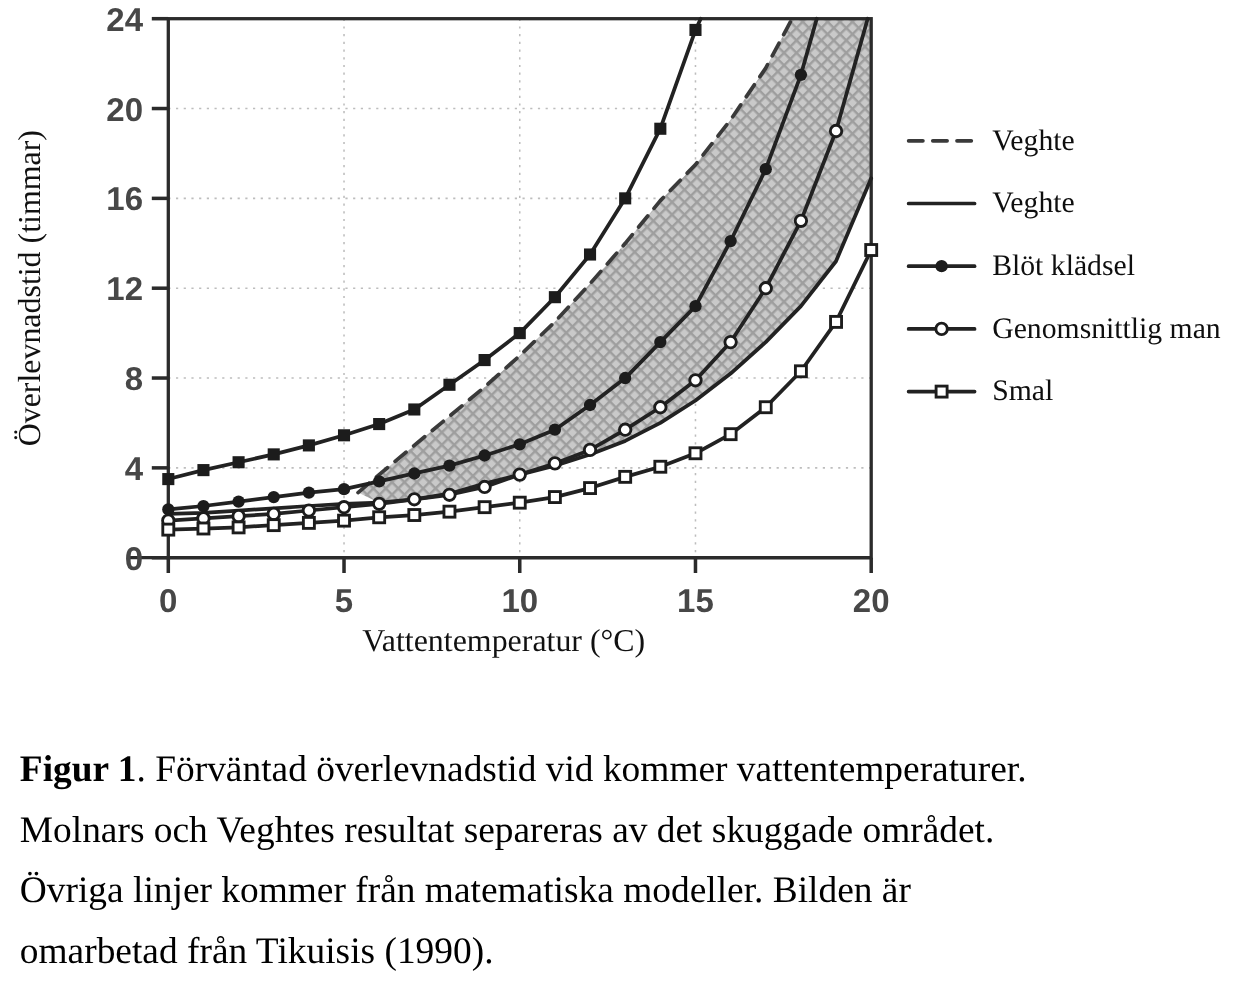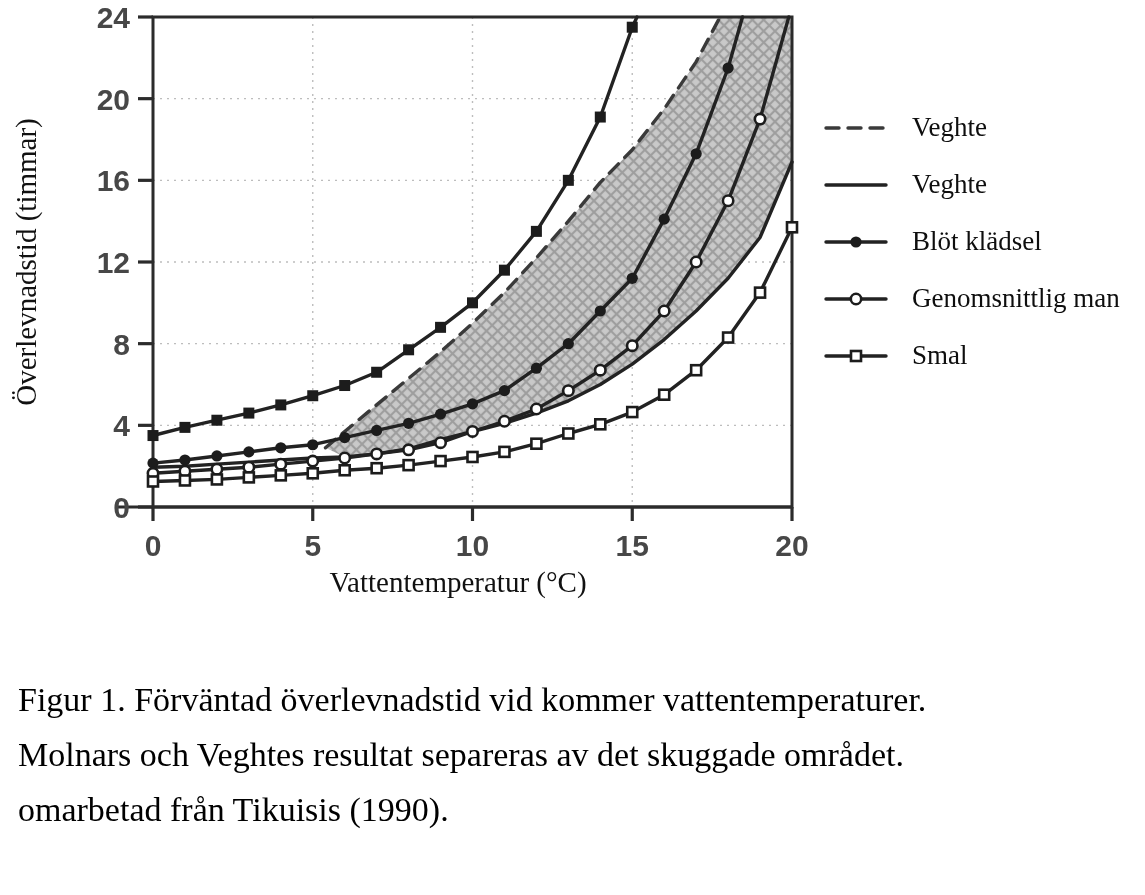--- a/index.html
+++ b/index.html
@@ -11,25 +11,25 @@
   .grid{stroke:#bdbdbd;stroke-width:1.4;stroke-dasharray:2 5;fill:none;}
   .frame{stroke:#2b2b2b;stroke-width:3;fill:none;}
   .tick{stroke:#2b2b2b;stroke-width:3.2;}
   .ticklabel{font-family:"Liberation Sans",sans-serif;font-weight:700;font-size:30px;fill:#474747;}
   .axtitle{font-family:"Liberation Serif",serif;font-size:29px;fill:#111111;}
   .curve{stroke:#222222;stroke-width:3.4;fill:none;stroke-linejoin:round;stroke-linecap:round;}
   .dashed{stroke-dasharray:13 9;stroke:#3a3a3a;}
   .mfill{fill:#1c1c1c;stroke:none;}
   .mopen{fill:#ffffff;stroke:#1c1c1c;stroke-width:2.6;}
   #legend{position:absolute;left:824px;top:99px;}
-  .legend-item{display:flex;align-items:center;height:57px;gap:24px;}
+  .legend-item{display:flex;align-items:center;height:57px;gap:14px;}
   .legend-label{font-size:27px;color:#0e0e0e;white-space:nowrap;}
   .caption{position:absolute;left:18px;top:672px;width:1120px;color:#000;}
   .cap-line{font-size:34px;line-height:55px;white-space:nowrap;}
-  .cap-line b{font-weight:400;}
+  .cap-line b{font-weight:700;}
 </style>
 </head>
 <body>
 
 <svg id="chart-svg" width="1145" height="645">
   <defs>
     <pattern id="hatch" width="8" height="8" patternUnits="userSpaceOnUse" patternTransform="rotate(45)">
       <rect width="8" height="8" fill="#c9c9c9"></rect>
       <line x1="0" y1="2" x2="8" y2="2" stroke="#9e9e9e" stroke-width="2.2"></line>
       <line x1="2" y1="0" x2="2" y2="8" stroke="#9e9e9e" stroke-width="2.2"></line>
@@ -190,14 +190,15 @@
         <line x1="2" y1="10" x2="62" y2="10" class="curve"></line>
         <rect x="27" y="5" width="10" height="10" class="mopen"></rect>
       </svg>
       <span class="legend-label">Smal</span>
     </div>
   </div>
 
 <div class="caption">
   <div class="cap-line"><b>Figur 1</b><span>. Förväntad överlevnadstid vid kommer vattentemperaturer.</span></div>
   <div class="cap-line">Molnars och Veghtes resultat separeras av det skuggade området.</div>
+  <div class="cap-line">Övriga linjer kommer från matematiska modeller. Bilden är</div>
   <div class="cap-line">omarbetad från Tikuisis (1990).</div>
 </div>
 
 </body></html>

